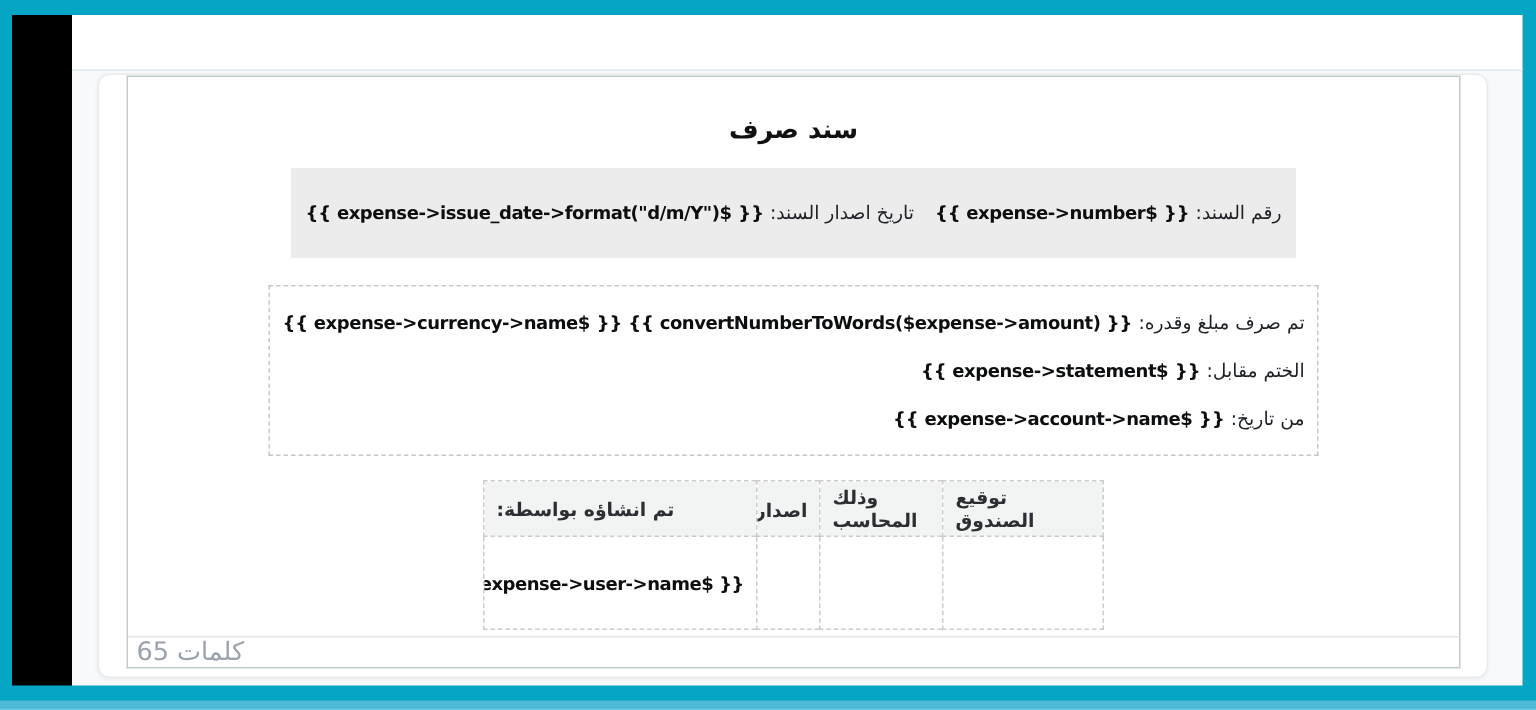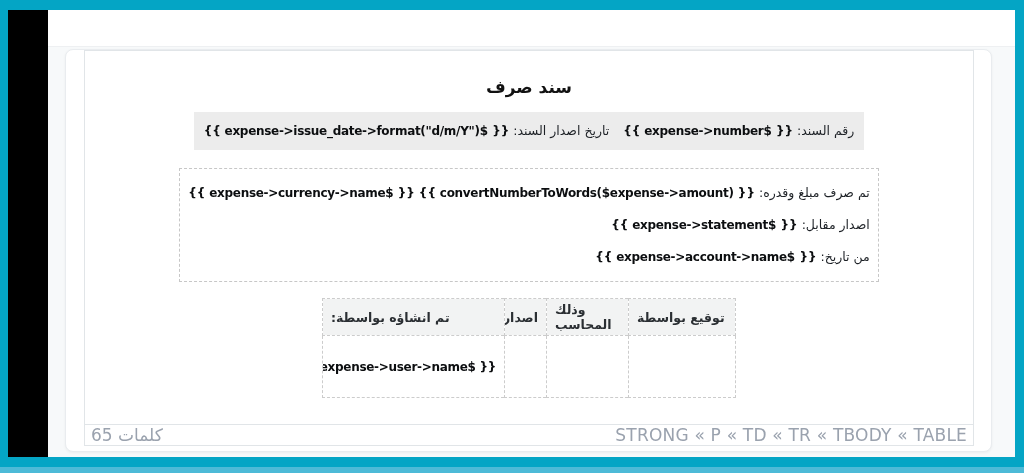--- a/index.html
+++ b/index.html
@@ -41,21 +41,21 @@
   }
   .content {
     flex: 1 1 auto; overflow: hidden; direction: rtl; background: #fff;
     color: #1d2126;
   }
   .doc-title {
     margin-top: 26px; text-align: center;
     font-size: 17px; font-weight: bold; color: #111;
   }
   .meta-line { margin-top: 15px; text-align: center; font-size: 12.5px; line-height: 16px; }
-  .hl { background: #ececec; padding: 11px 10px; display: inline-block; }
+  .hl { background: #ececec; padding: 22px 10px; display: inline-block; }
   .gap { display: inline-block; width: 14px; }
   .code { font-weight: bold; font-size: 12px; letter-spacing: -0.3px; white-space: nowrap; color: #0c0e10; }
   .dashed-box {
     display: table; margin: 18px auto 0; min-width: 560px;
     border: 1px dashed #c7c7c7; padding: 8px 8px;
     font-size: 12.5px; line-height: 31px; 
     white-space: nowrap;
   }
   .dashed-box p { margin: 0; }
   .doc-table {
@@ -92,52 +92,51 @@
       <div class="editor">
 
         <div class="content">
 
           <div class="doc-title">سند صرف</div>
 
           <p class="meta-line"><span class="hl"><span>رقم السند:</span> <strong class="code">{{ $expense-&gt;number }}</strong><span class="gap"></span><span>تاريخ اصدار السند:</span> <strong class="code">{{ $expense-&gt;issue_date-&gt;format("d/m/Y") }}</strong></span></p>
 
           <div class="dashed-box">
             <p><span>تم صرف مبلغ وقدره:</span> <strong class="code">{{ convertNumberToWords($expense-&gt;amount) }}</strong> <strong class="code">{{ $expense-&gt;currency-&gt;name }}</strong></p>
-            <p><span>اصدار مقابل:</span> <strong class="code">{{ $expense-&gt;statement }}</strong></p>
+            <p><span>الختم مقابل:</span> <strong class="code">{{ $expense-&gt;statement }}</strong></p>
             <p><span>من تاريخ:</span> <strong class="code">{{ $expense-&gt;account-&gt;name }}</strong></p>
           </div>
 
           <table class="doc-table">
             <colgroup>
               <col style="width:107px">
               <col style="width:82px">
               <col style="width:42px">
               <col style="width:182px">
             </colgroup>
             <thead>
               <tr>
-                <th>توقيع بواسطة</th>
+                <th>توقيع الصندوق</th>
                 <th>وذلك المحاسب</th>
                 <th>اصدار</th>
                 <th>تم انشاؤه بواسطة:</th>
               </tr>
             </thead>
             <tbody>
               <tr>
                 <td></td>
                 <td></td>
                 <td></td>
                 <td><strong class="code">{{ $expense-&gt;user-&gt;name }}</strong></td>
               </tr>
             </tbody>
           </table>
 
         </div>
 
         <div class="statusbar">
           <span class="wordcount">65 كلمات</span>
-          <span class="elementpath">STRONG « P « TD « TR « TBODY « TABLE</span>
         </div>
 
       </div>
     </div>
   </div>
 </div>
 
 </body></html>

